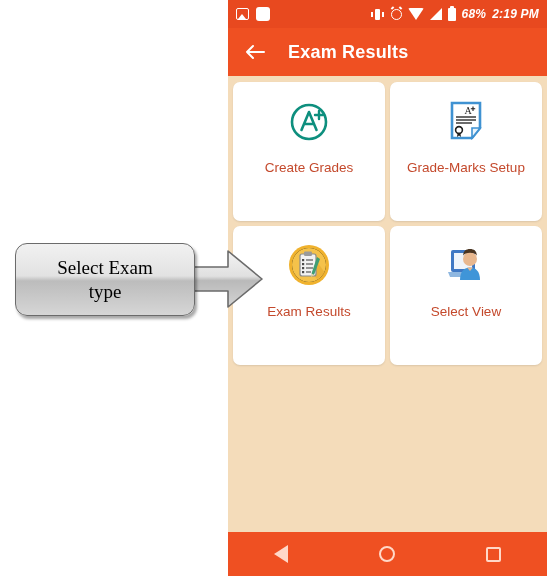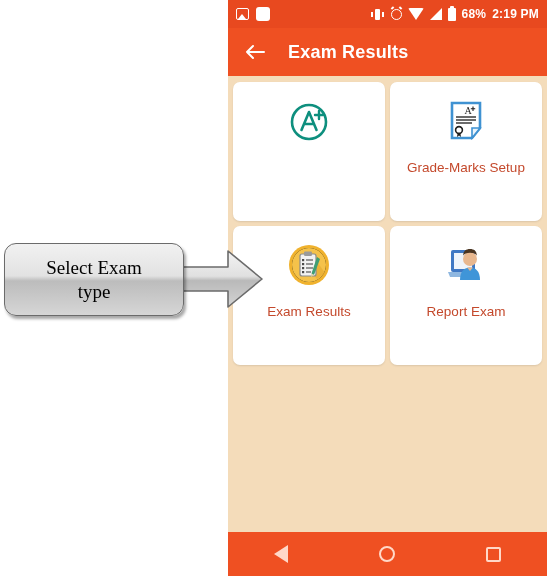--- a/index.html
+++ b/index.html
@@ -36,20 +36,21 @@
     box-sizing: border-box;
   }
   .sb-left { display: flex; align-items: center; gap: 7px; }
   .sb-right { display: flex; align-items: center; gap: 6px; margin-left: auto; }
   .sb-text {
     color: #ffffff;
     font-size: 12px;
     font-weight: bold;
     letter-spacing: .2px;
     white-space: nowrap;
+    font-style: italic;
   }
   .ic-photo {
     width: 13px; height: 12px;
     border: 1.5px solid #ffffff;
     border-radius: 2px;
     position: relative;
     box-sizing: border-box;
     overflow: hidden;
   }
   .ic-photo::after {
@@ -219,21 +220,21 @@
   .nb-recent {
     width: 15px; height: 15px;
     border: 2px solid #ffd8c8;
     border-radius: 2px;
     box-sizing: border-box;
   }
 
   
   #callout {
     position: absolute;
-    left: 4px;
+    left: 15px;
     top: 243px;
     width: 180px;
     height: 73px;
     border-radius: 12px;
     border: 1.5px solid #6b6b6b;
     background: linear-gradient(to bottom, #f1f1f1 0%, #e2e2e2 45%, #bcbcbc 52%, #d6d6d6 100%);
     box-shadow: 2px 3px 3px rgba(0,0,0,.35);
     display: flex;
     align-items: center;
     justify-content: center;
@@ -308,20 +309,21 @@
   <div id="grid">
 
     <div class="tile">
       <div class="icon-wrap">
         <svg width="46" height="46" viewBox="0 0 46 46">
           <circle cx="23" cy="24" r="17" fill="none" stroke="#0e8f7e" stroke-width="2.6"></circle>
           <path d="M15.5 32 L23 14 L30.5 32 M18.5 26 H27.5" fill="none" stroke="#0e8f7e" stroke-width="2.6" stroke-linecap="round" stroke-linejoin="round"></path>
           <path d="M33 13 V21 M29 17 H37" stroke="#0e8f7e" stroke-width="2.4" stroke-linecap="round"></path>
         </svg>
       </div>
+      <div class="label">Create Grades</div>
     </div>
 
     <div class="tile">
       <div class="icon-wrap">
         <svg width="42" height="46" viewBox="0 0 42 46">
           <path d="M7 5 H35 V30 L27 40 H7 Z" fill="#ffffff" stroke="#3f92d2" stroke-width="2.6"></path>
           <path d="M35 30 H27 V40 Z" fill="#eaf3fb" stroke="#3f92d2" stroke-width="1.6"></path>
           <text x="23" y="16" font-family="Liberation Serif, serif" font-size="10" fill="#1d1d1d" text-anchor="middle">A</text>
           <path d="M28 8.5 V13 M25.8 10.8 H30.2" stroke="#1d1d1d" stroke-width="1.1"></path>
           <g stroke="#3a3a3a" stroke-width="1.3">
@@ -371,21 +373,21 @@
           <rect x="8" y="7" width="24" height="22" rx="2" fill="#3f78c4"></rect>
           <rect x="11" y="10" width="18" height="16" fill="#eef4fb"></rect>
           <path d="M5 29 H35 L33 34 H7 Z" fill="#8fb7e0"></path>
           <circle cx="27" cy="16" r="7" fill="#e8b78e"></circle>
           <path d="M20.5 13 C21 7 33 7 33.5 13 C33.5 10 31 8.5 27 8.5 C23 8.5 20.8 10.2 20.5 13 Z" fill="#4a3420"></path>
           <path d="M20.2 12.5 C20.2 8 23 6 27 6 C31 6 33.8 8 33.8 12.5 C32.5 10.5 30.5 9.8 27 9.8 C23.5 9.8 21.5 10.6 20.2 12.5 Z" fill="#4a3420"></path>
           <path d="M17 37 C17 28 21.5 24.5 27 24.5 C32.5 24.5 37 28 37 37 Z" fill="#3f95d8"></path>
           <path d="M24 24.5 L27 28 L30 24.5 Z" fill="#e8b78e"></path>
         </svg>
       </div>
-      <div class="label">Report Exam</div>
+      <div class="label">Select View</div>
     </div>
 
     <div class="tile empty"></div>
   </div>
 
   <div id="navbar">
     <div class="nb">
       <span class="nb-back"></span>
     </div>
     <div class="nb">

